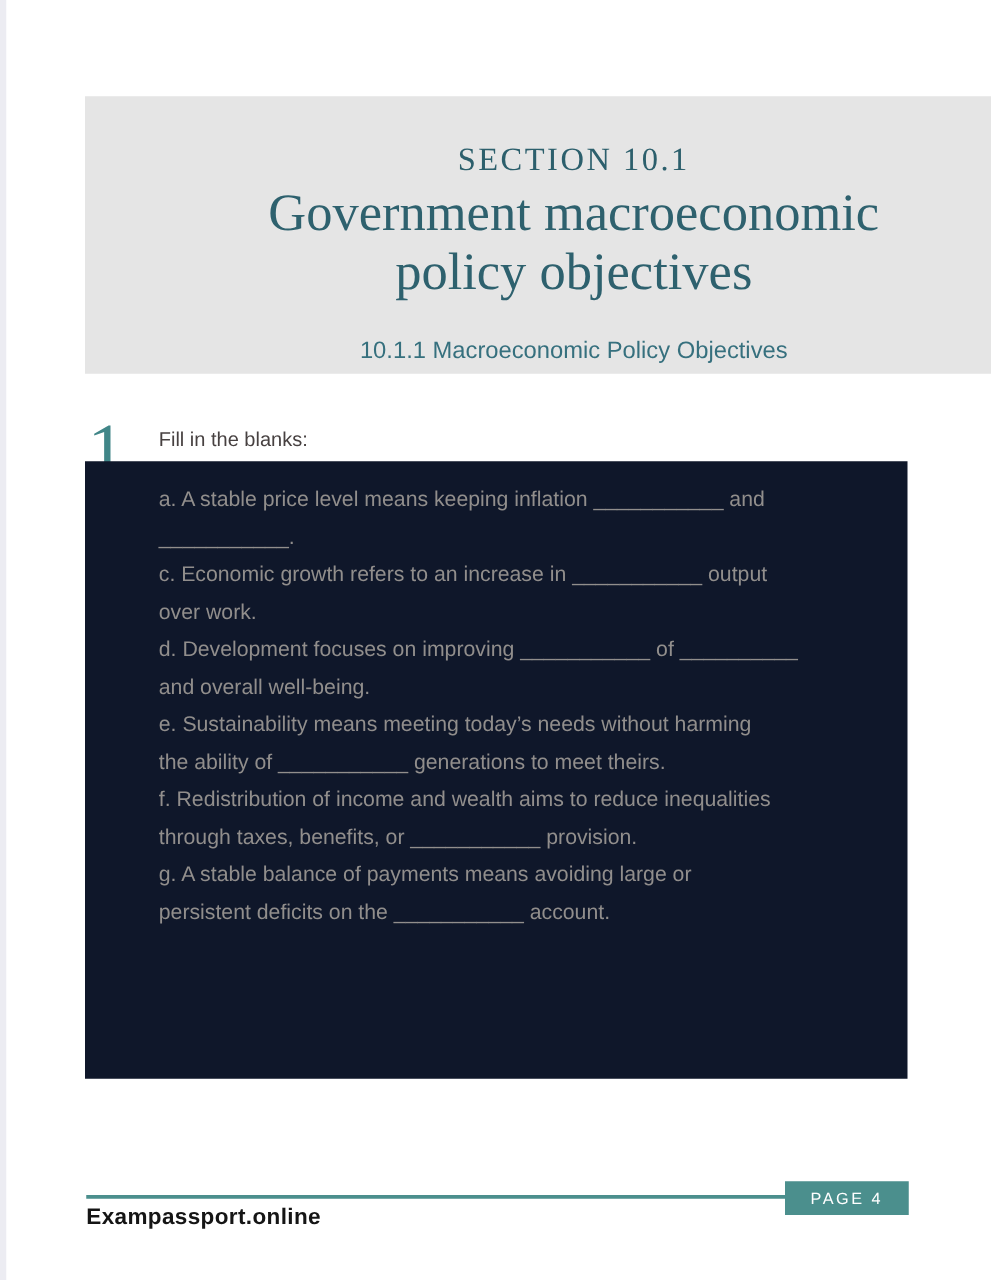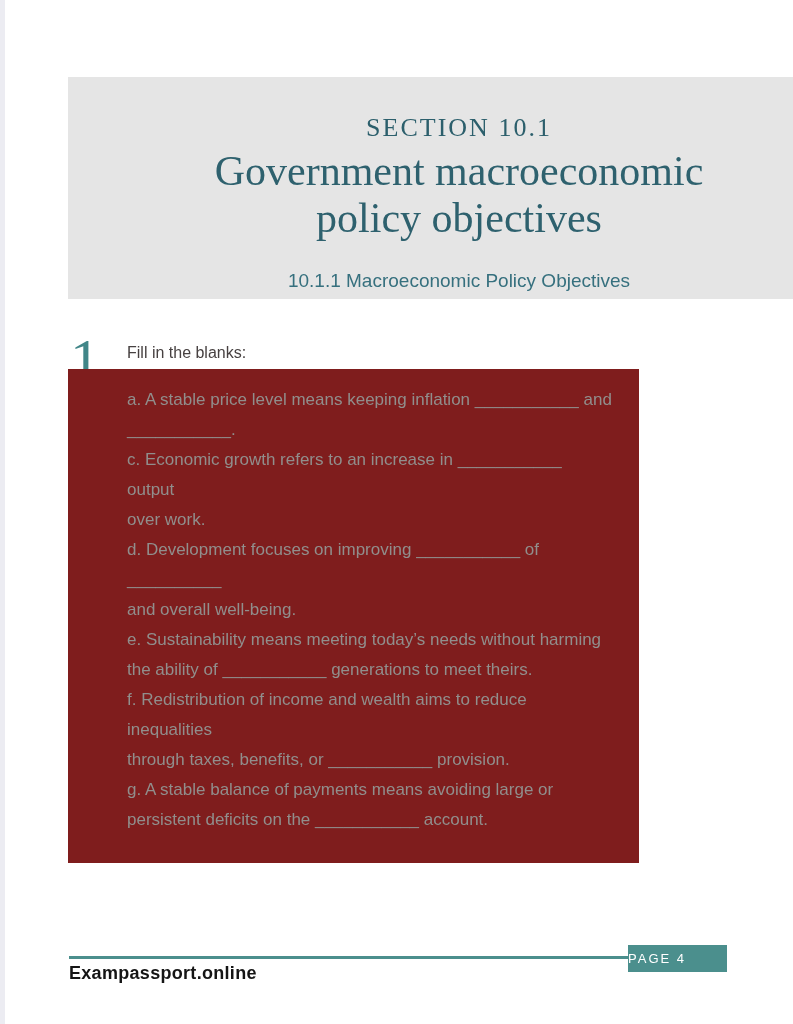--- a/index.html
+++ b/index.html
@@ -58,22 +58,22 @@
   .question-prompt {
     position: absolute;
     left: 127px; top: 343px;
     font-size: 16px;
     line-height: 20px;
     color: #474141;
   }
   .fill-panel {
     position: absolute;
     left: 68px; top: 369px;
-    width: 571px; height: 494px;
-    background: #7f1d1d;
+    width: 658px; height: 494px;
+    background: #0f172a;
     box-sizing: border-box;
     padding: 16px 26px 0 59px;
   }
   .fill-panel .item {
     margin: 0;
     font-size: 17px;
     line-height: 30px;
     color: #918e8c;
     white-space: pre-line;
   }
@@ -85,21 +85,21 @@
   }
   .page-badge {
     position: absolute;
     left: 628px; top: 945px;
     width: 99px; height: 27px;
     background: #4b8f8d;
     color: #ffffff;
     font-size: 13px;
     line-height: 27px;
     letter-spacing: 2px;
-    text-align: left;
+    text-align: center;
   }
   .site-name {
     position: absolute;
     left: 69px; top: 963px;
     font-size: 18px;
     font-weight: bold;
     letter-spacing: 0.3px;
     color: #151515;
   }
 </style>

